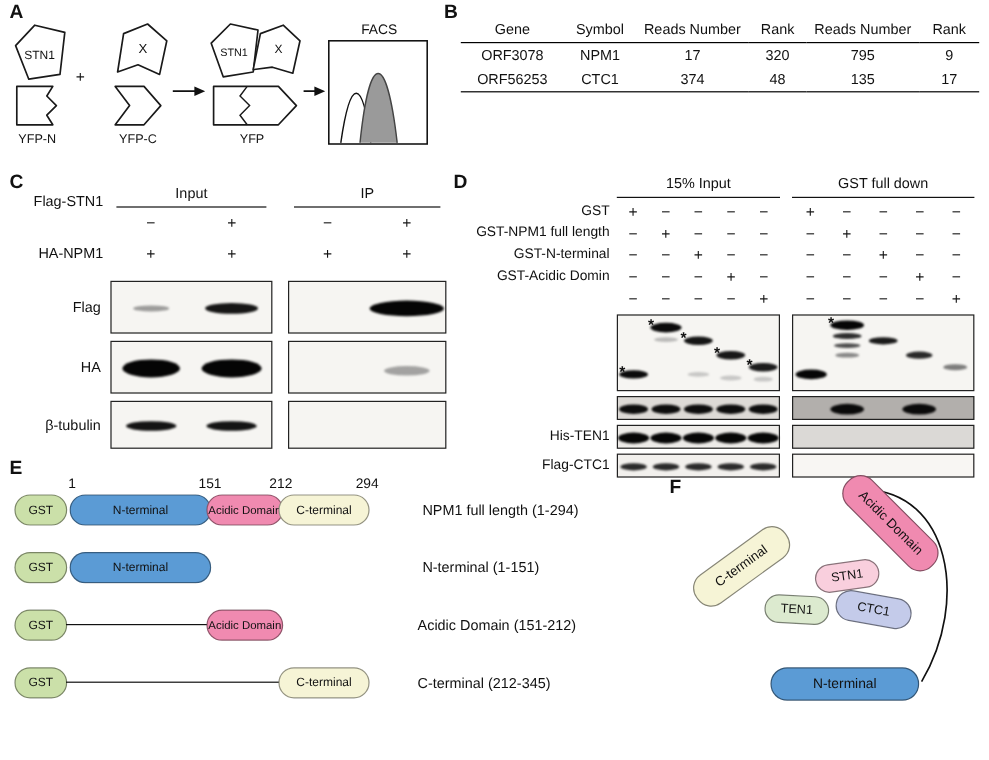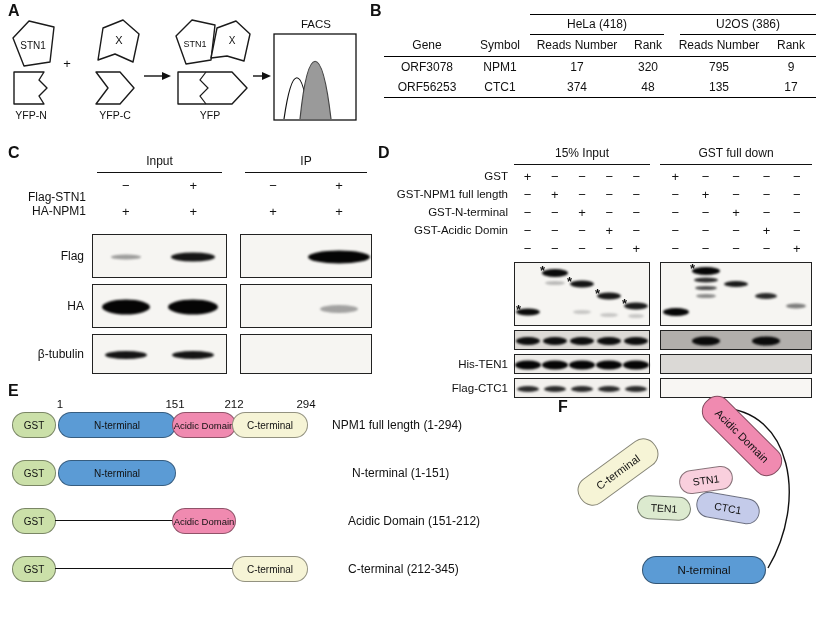--- a/index.html
+++ b/index.html
@@ -79,29 +79,20 @@
   <table class="btable" style="left:384px;top:14px;width:432px">
     <colgroup>
       <col style="width:86px">
         <col style="width:60px">
         <col style="width:94px">
         <col style="width:48px">
         <col style="width:94px">
         <col style="width:50px">
     </colgroup>
     <tbody>
-        <tr>
-      <td colspan="2"></td>
-      <td colspan="2" class="grpcell">
-            <span class="grplab g1">HeLa (418)</span>
-          </td>
-      <td colspan="2" class="grpcell">
-            <span class="grplab g2">U2OS (386)</span>
-          </td>
-    </tr>
     <tr class="hdr">
           <th>Gene</th>
           <th>Symbol</th>
           <th>Reads Number</th>
           <th>Rank</th>
           <th>Reads Number</th>
           <th>Rank</th>
         </tr>
     <tr class="datarow">
           <td>ORF3078</td>
@@ -121,21 +112,21 @@
         </tr>
   </tbody>
     </table>
 
   <div class="plab" style="left:8px;top:144px">C</div>
   <div class="ctext" style="left:92px;top:154px;width:135px">Input</div>
   <div class="uline" style="left:97px;top:172px;width:125px"></div>
   <div class="ctext" style="left:240px;top:154px;width:132px">IP</div>
   <div class="uline" style="left:245px;top:172px;width:122px"></div>
 
-  <div class="rlab" style="left:0;top:190px;width:86px">Flag-STN1</div>
+  <div class="rlab" style="left:0;top:161px;width:86px">Flag-STN1</div>
   <div class="symrow" style="left:92px;top:178px;width:135px">
       <span class="sym">−</span>
       <span class="sym">+</span>
     </div>
   <div class="symrow" style="left:240px;top:178px;width:132px">
       <span class="sym">−</span>
       <span class="sym">+</span>
     </div>
 
   <div class="rlab" style="left:0;top:204px;width:86px">HA-NPM1</div>
@@ -321,21 +312,21 @@
   <div class="plab" style="left:8px;top:382px">E</div>
   <div class="num" style="left:48px;top:398px;width:24px">1</div>
   <div class="num" style="left:160px;top:398px;width:30px">151</div>
   <div class="num" style="left:219px;top:398px;width:30px">212</div>
   <div class="num" style="left:291px;top:398px;width:30px">294</div>
 
   <div class="pill gstc" style="left:12px;top:412px;width:44px">GST</div>
   <div class="pill ntc" style="left:58px;top:412px;width:118px">N-terminal</div>
   <div class="pill adc adom" style="left:172px;top:412px;width:64px">Acidic Domain</div>
   <div class="pill ctc" style="left:232px;top:412px;width:76px">C-terminal</div>
-  <div class="cap" style="left:332px;top:418px">NPM1 full length (1-294)</div>
+  <div class="cap" style="left:352px;top:418px">NPM1 full length (1-294)</div>
 
   <div class="pill gstc" style="left:12px;top:460px;width:44px">GST</div>
   <div class="pill ntc" style="left:58px;top:460px;width:118px">N-terminal</div>
   <div class="cap" style="left:352px;top:466px">N-terminal (1-151)</div>
 
   <div class="pill gstc" style="left:12px;top:508px;width:44px">GST</div>
   <div class="hline" style="left:55px;top:520px;width:118px"></div>
   <div class="pill adc adom" style="left:172px;top:508px;width:64px">Acidic Domain</div>
   <div class="cap" style="left:348px;top:514px">Acidic Domain (151-212)</div>
 

